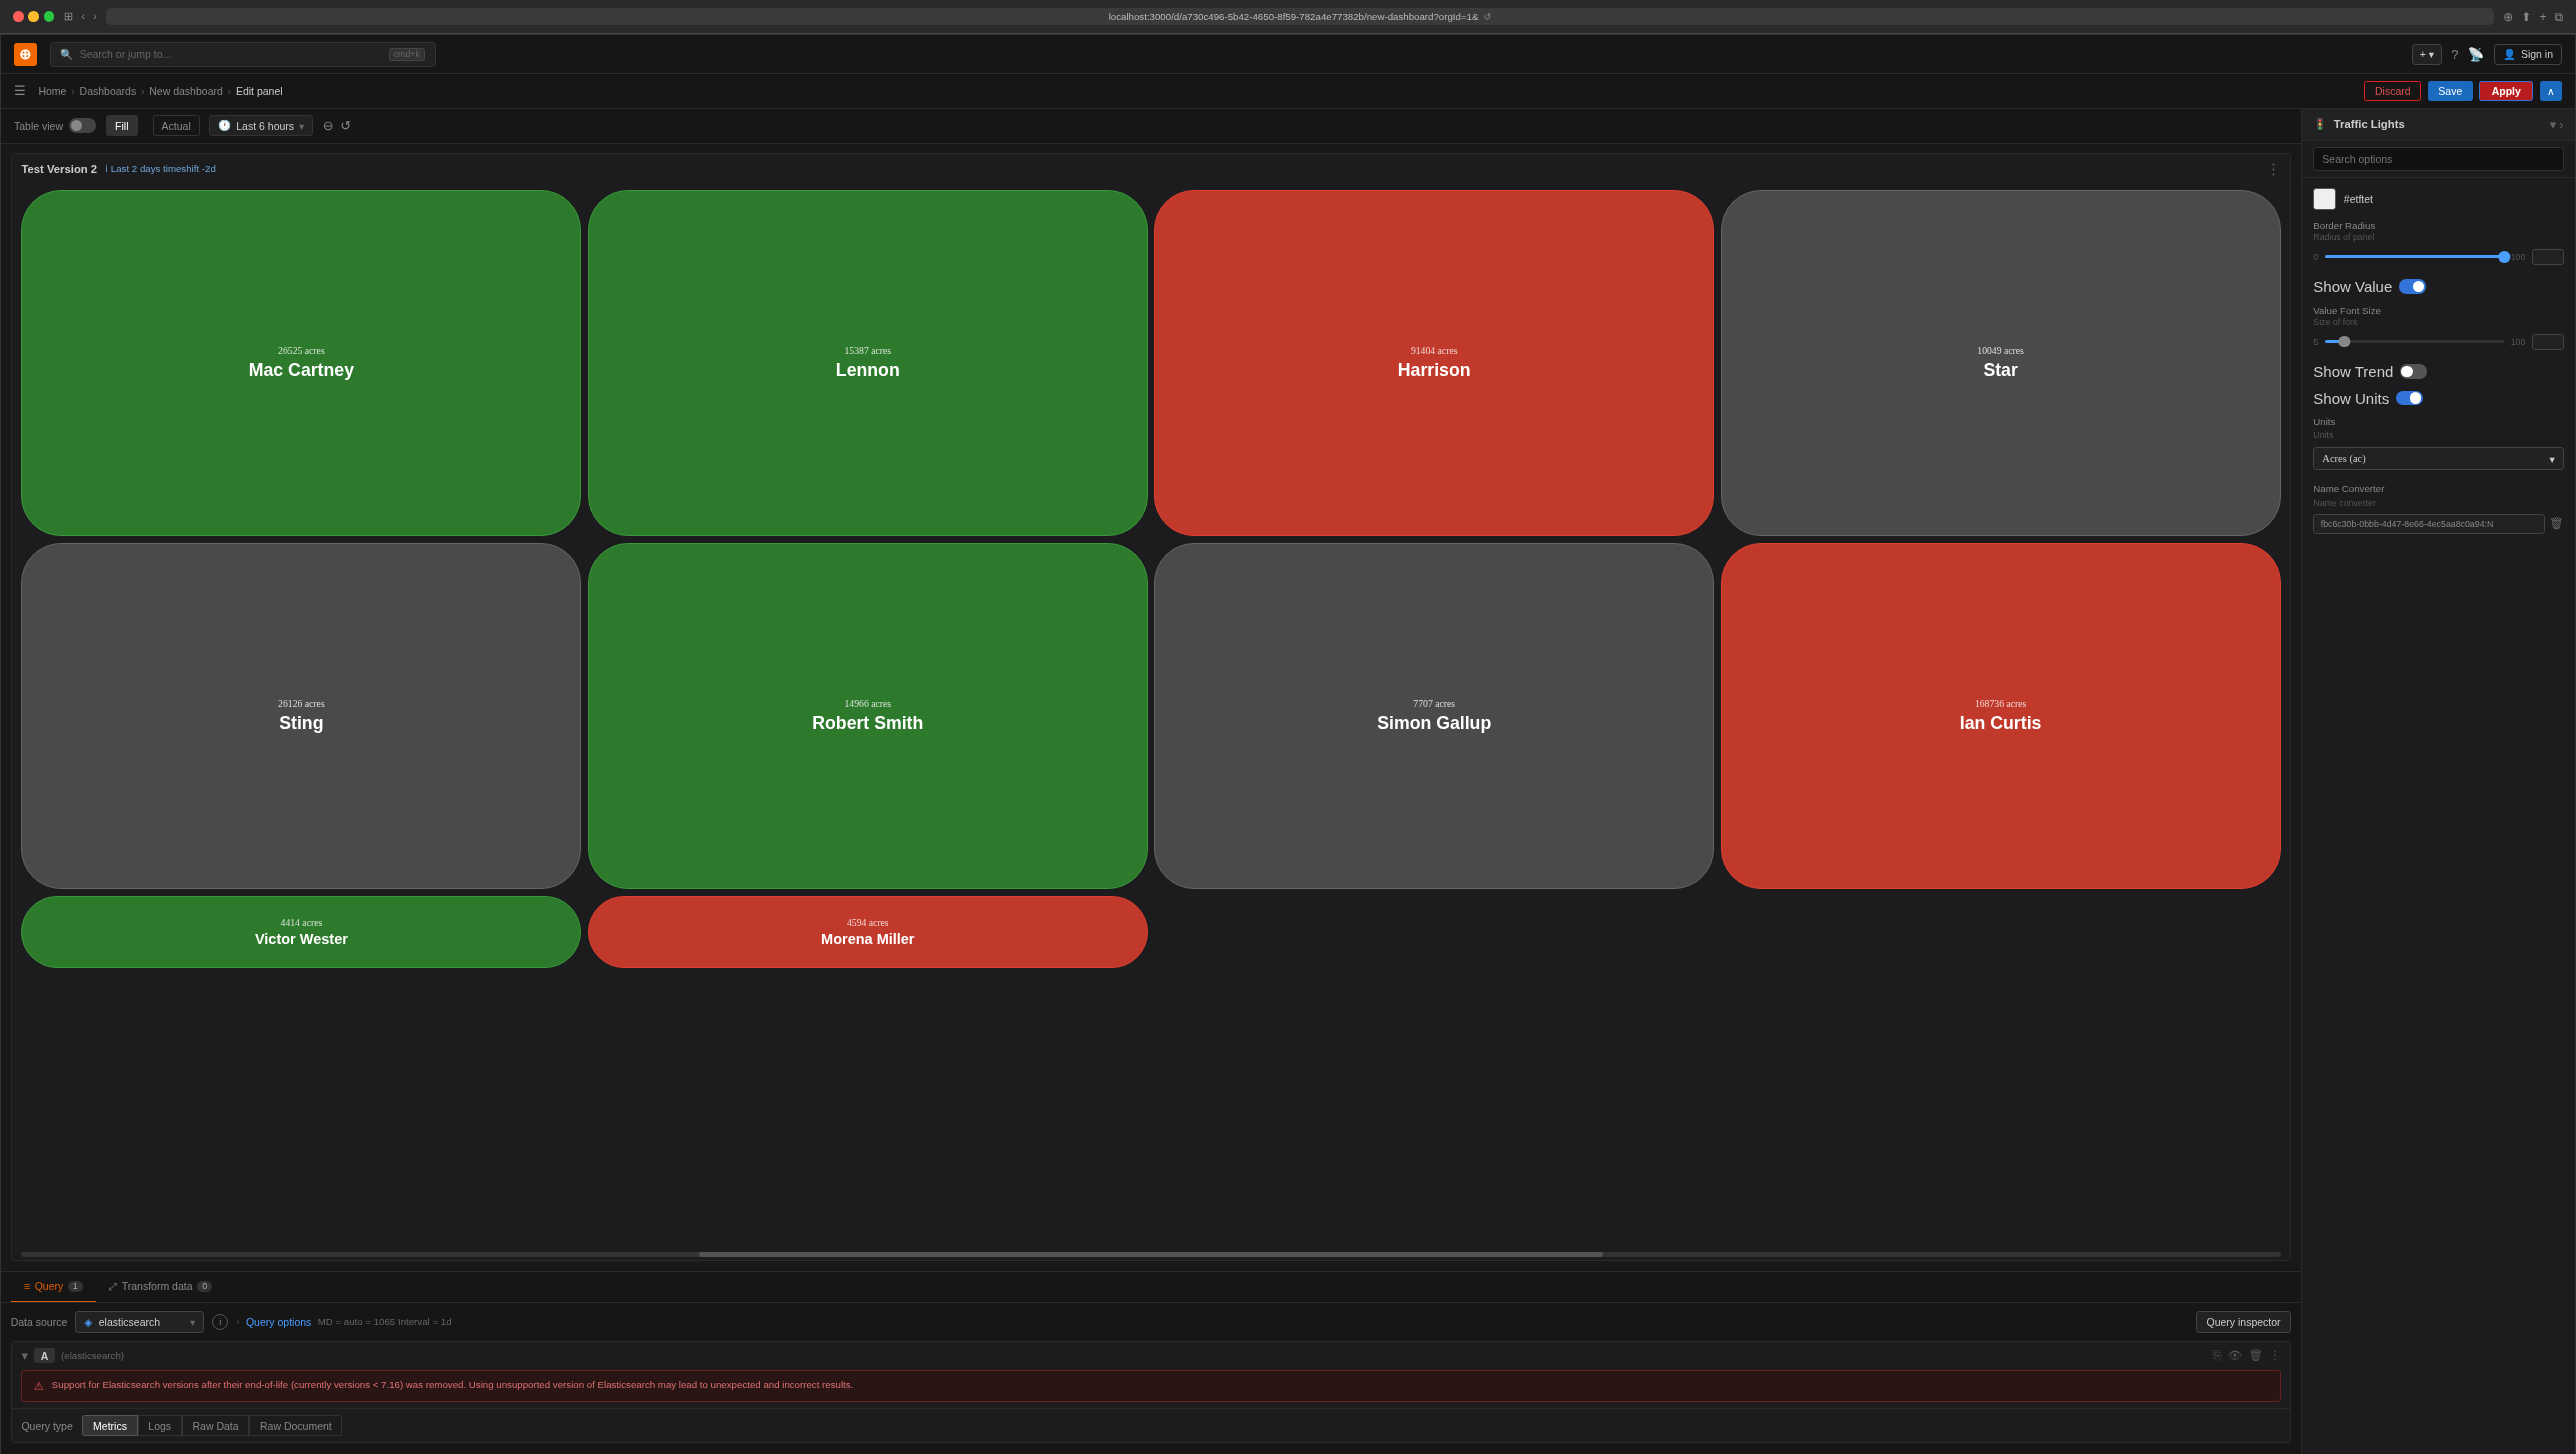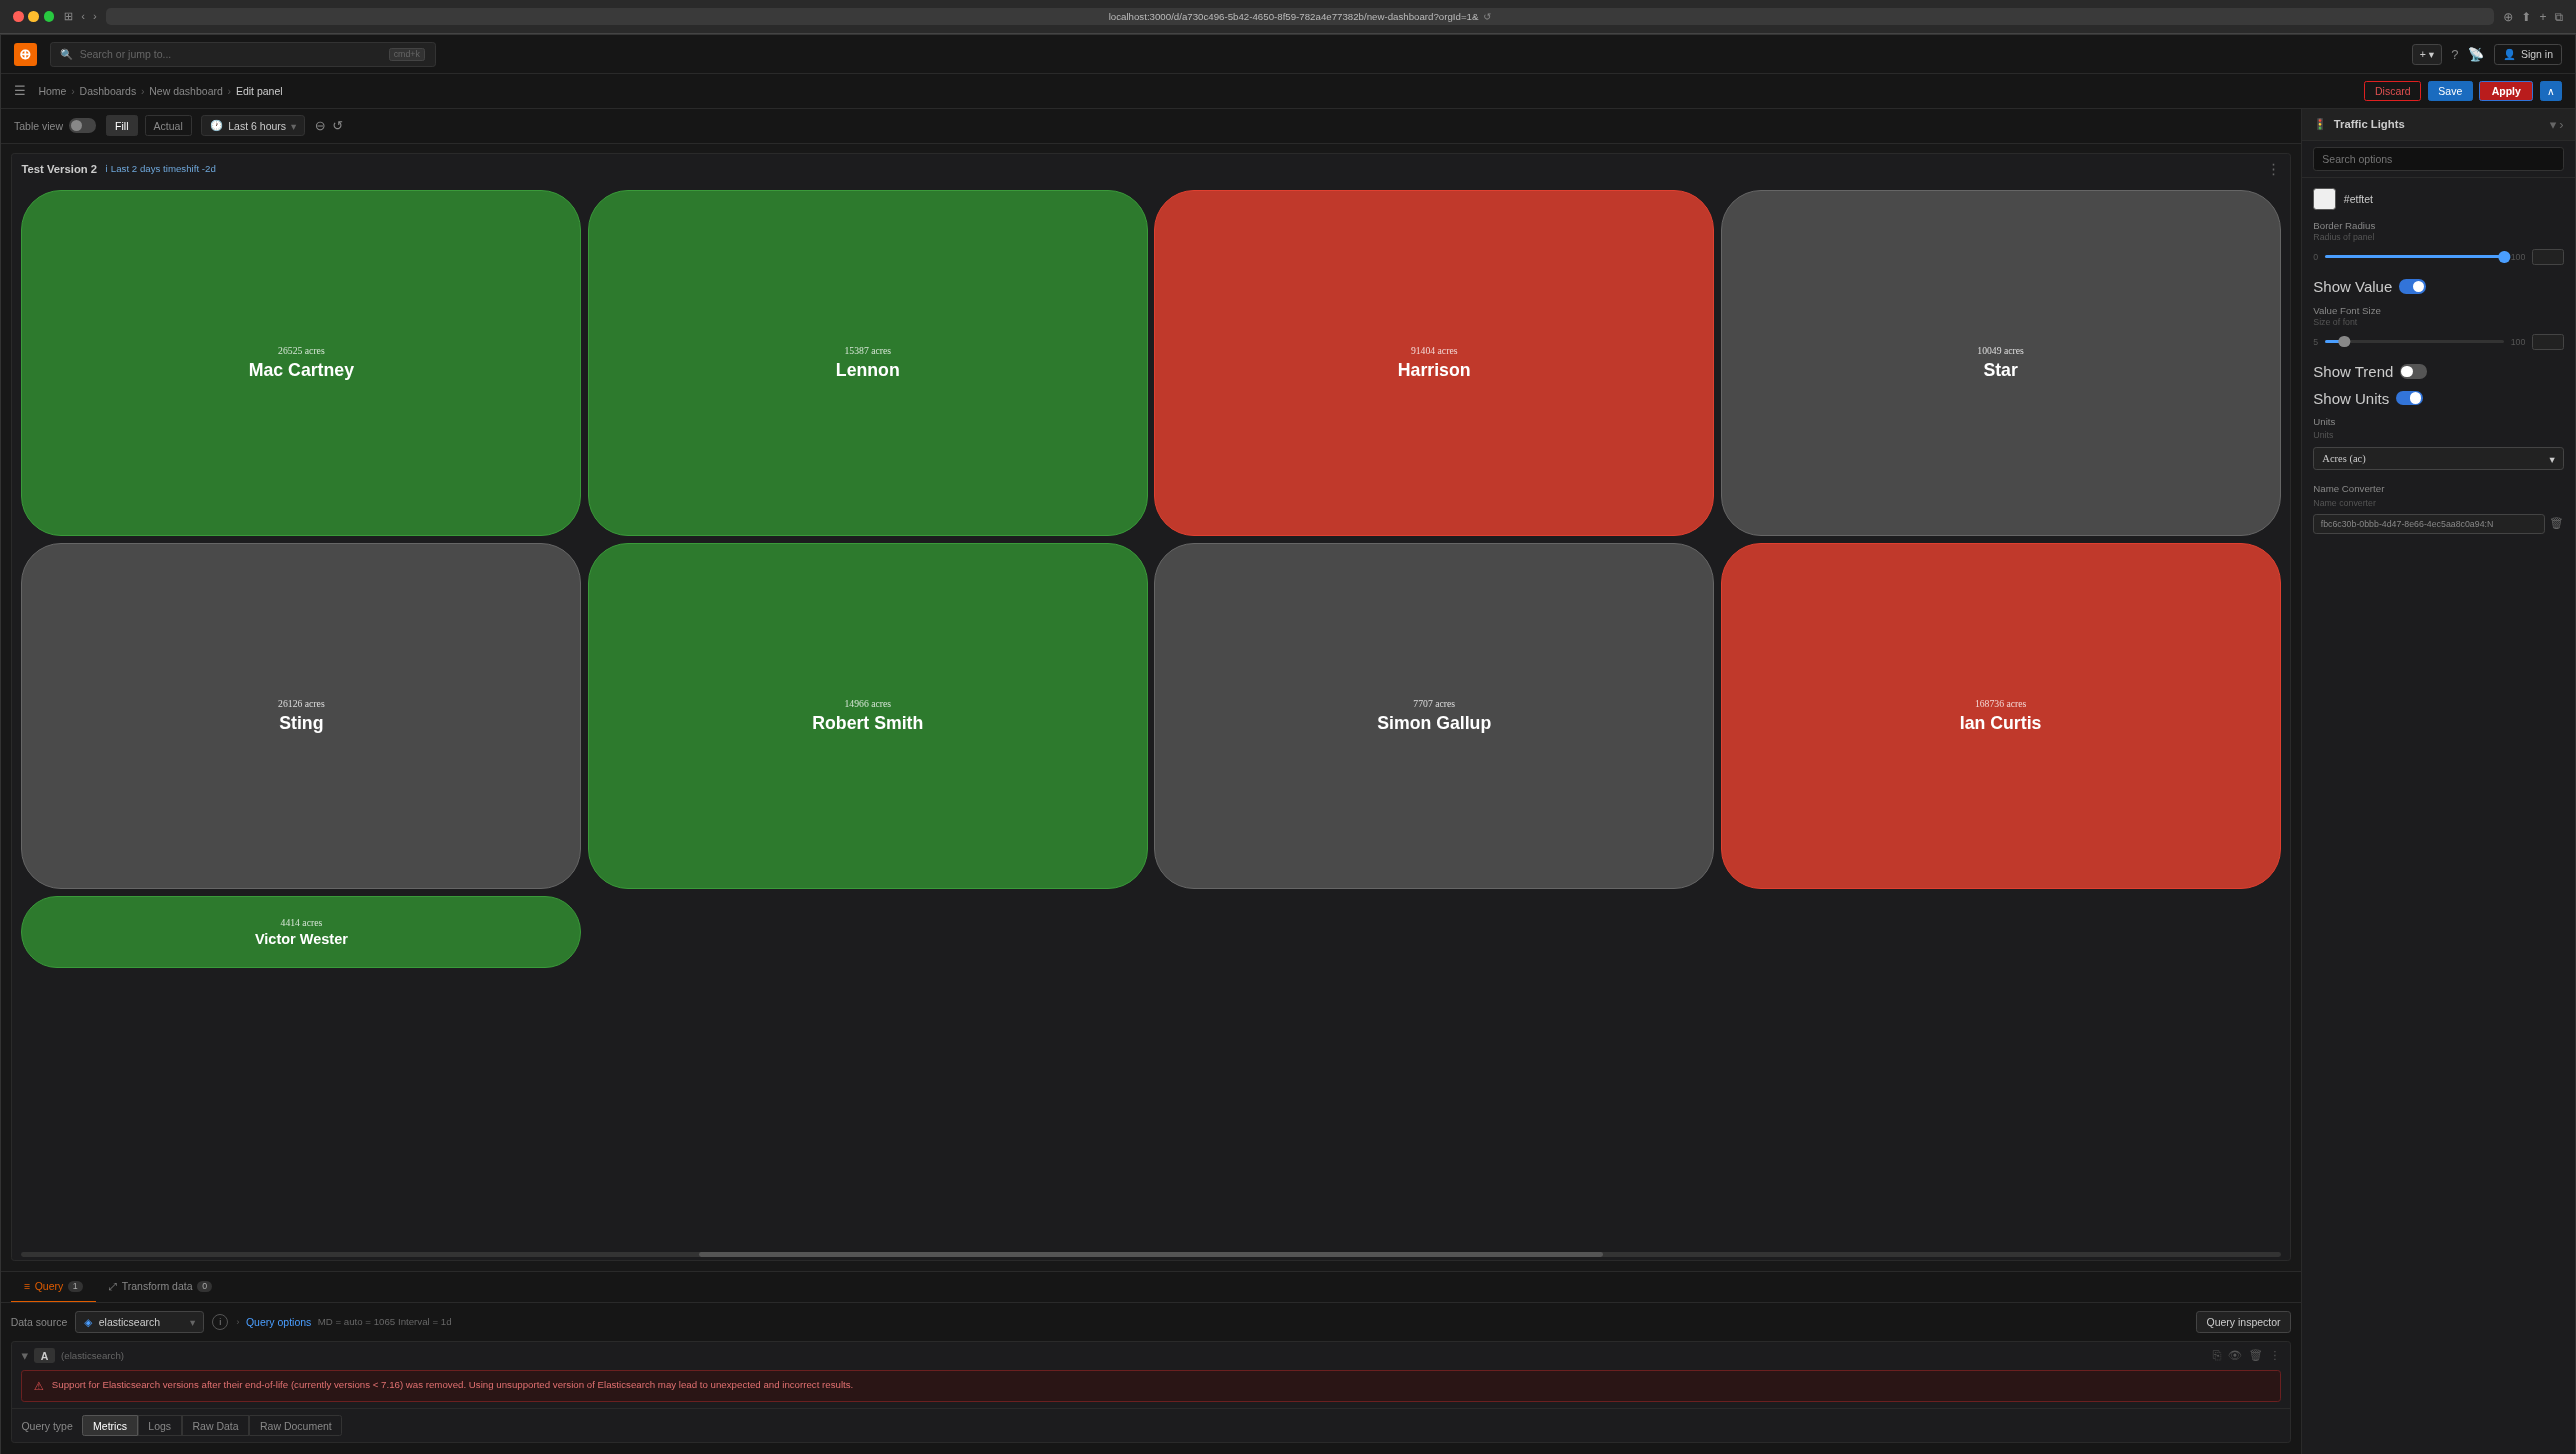--- a/index.html
+++ b/index.html
@@ -195,21 +195,21 @@
     }
     .toggle-switch::after {
       content: '';
       position: absolute;
       width: 11.3px; height: 11.3px;
       background: #888;
       border-radius: 50%;
       top: 1.6px; left: 1.6px;
     }
     .fill-actual {
-      display: flex; gap: 7px;
+      display: flex; gap: 15px;
     }
     .fill-actual .fa-btn {
       padding: 3.2px 8px;
       font-size: 10.5px;
       border: 0.8px solid #333;
       border-radius: 2.4px;
       cursor: pointer;
     }
     .fa-btn.active { background: #333; color: #fff; }
     .fa-btn.inactive { background: transparent; color: #888; }
@@ -776,20 +776,24 @@
             </div>
             <div class="stat-card red">
               <div class="stat-value">168736 acres</div>
               <div class="stat-name">Ian Curtis</div>
             </div>
 
             <div class="stat-card green" style="max-height:56px;overflow:hidden;">
               <div class="stat-value">4414 acres</div>
               <div class="stat-name" style="font-size:14.5px;">Victor Wester</div>
             </div>
+            <div class="stat-card red" style="max-height:56px;overflow:hidden;">
+              <div class="stat-value">4594 acres</div>
+              <div class="stat-name" style="font-size:14.5px;">Morena Miller</div>
+            </div>
           </div>
 
           <div class="scroll-indicator">
             <div class="scroll-thumb"></div>
           </div>
         </div>
       </div>
 
       <div class="query-section">
         <div class="query-tabs">

